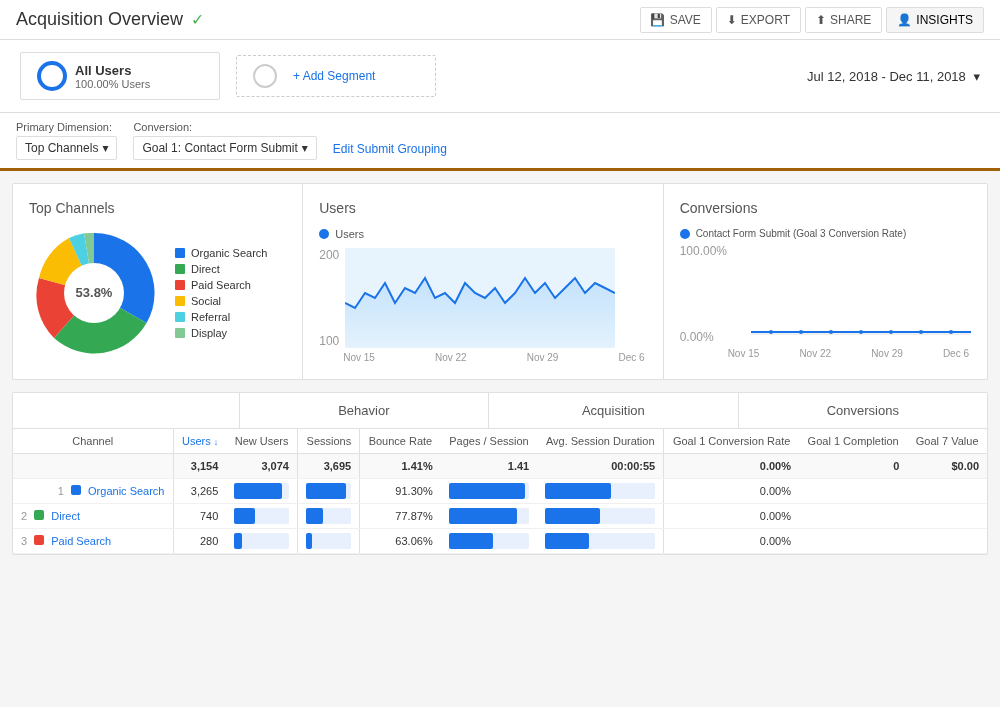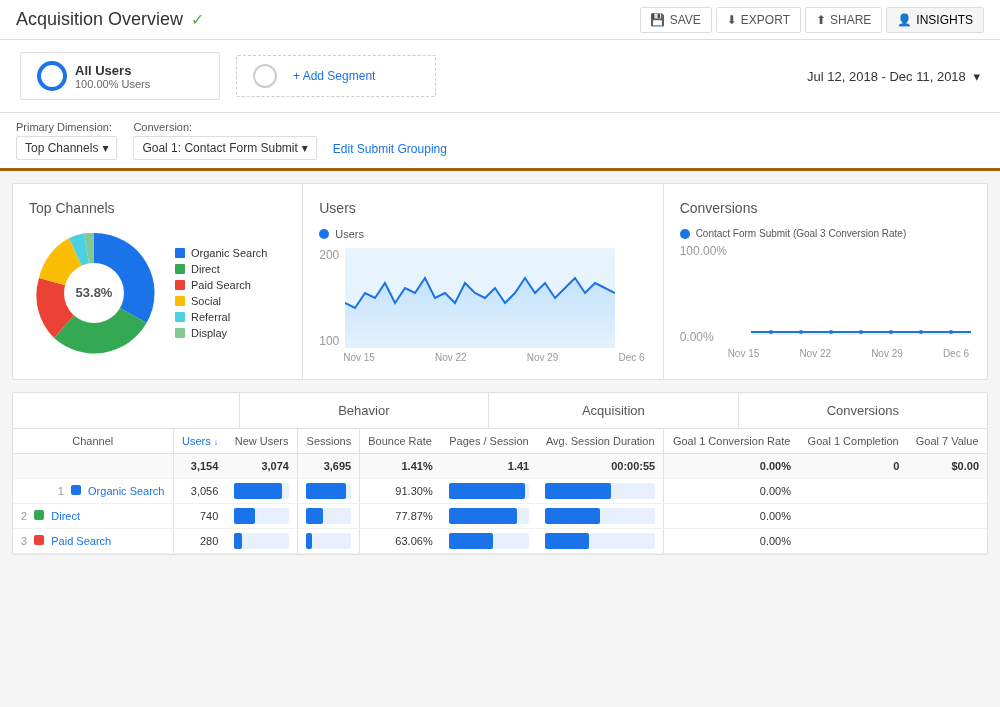--- a/index.html
+++ b/index.html
@@ -269,21 +269,21 @@
         <th style="text-align:right;" class="sorted">
           <span>Users</span>
           <span class="sort-arrow">↓</span>
         </th>
         <th style="border-right:1px solid #e0e0e0;">
           <span>New Users</span>
         </th>
         <th style="text-align:right; border-right:1px solid #e0e0e0;">
           <span>Sessions</span>
         </th>
-        <th style="text-align:left;">
+        <th style="text-align:center;">
           <span>Bounce Rate</span>
         </th>
         <th>
           <span>Pages / Session</span>
         </th>
         <th style="border-right:1px solid #e0e0e0;">
           <span>Avg. Session Duration</span>
         </th>
         <th>
           <span>Goal 1 Conversion Rate</span>
@@ -310,21 +310,21 @@
         <td class="num">0</td>
         <td class="num">$0.00</td>
       </tr>
 
       <tr>
         <td style="border-right:1px solid #e0e0e0;text-align:right;">
           <span class="rank">1</span>
           <span class="channel-icon" style="background:#1a73e8;"></span>
           <a class="channel-name">Organic Search</a>
         </td>
-        <td class="num">3,056</td>
+        <td class="num">3,265</td>
         <td class="bar-cell" style="border-right:1px solid #e0e0e0;">
           <div class="bar-wrap">
               <div class="bar-fill" style="width:88%;"></div>
             </div>
         </td>
         <td class="bar-cell" style="border-right:1px solid #e0e0e0;">
           <div class="bar-wrap">
               <div class="bar-fill" style="width:88%;"></div>
             </div>
         </td>

